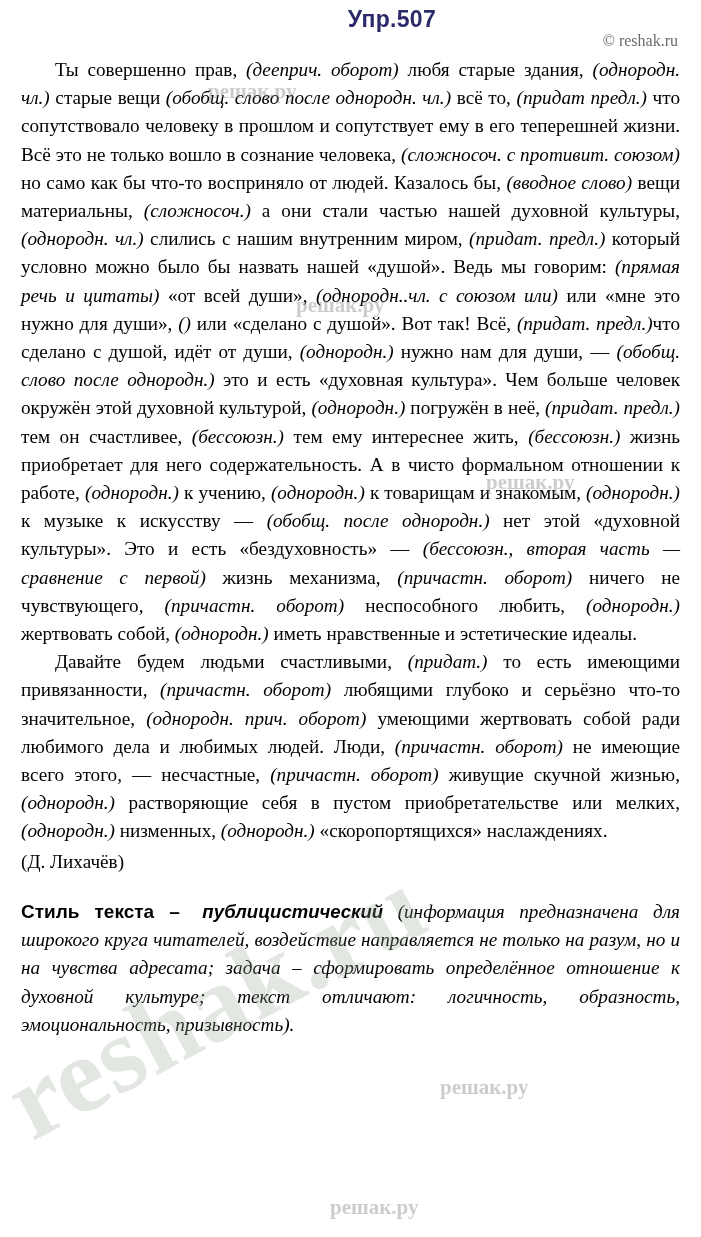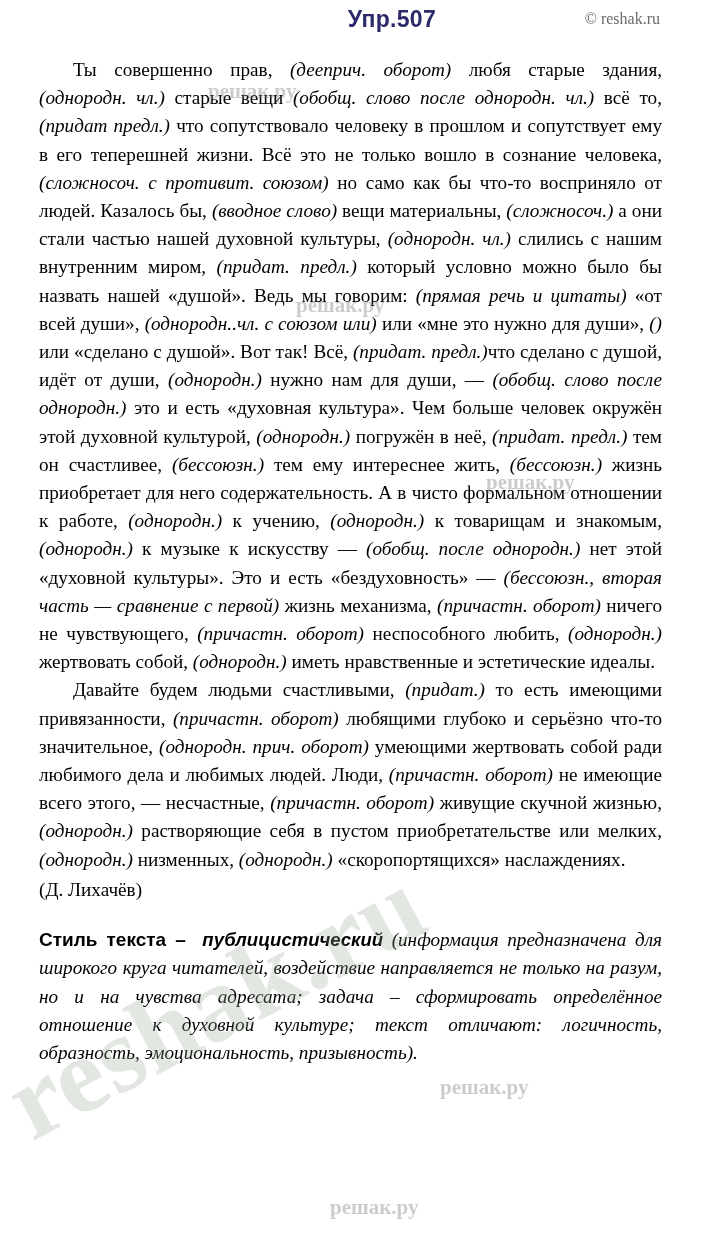--- a/index.html
+++ b/index.html
@@ -13,21 +13,21 @@
     font-family: "Liberation Serif", serif;
     color: #000000;
     position: relative;
     overflow: hidden;
   }
   .page {
     position: relative;
     width: 701px;
     height: 1237px;
     box-sizing: border-box;
-    padding: 0 39px;
+    padding: 0 21px;
   }
   .header {
     display: flex;
     align-items: flex-start;
     justify-content: space-between;
     padding-top: 6px;
     height: 40px;
   }
   .header-spacer { width: 120px; }
   .doc-title {
@@ -37,20 +37,21 @@
     color: #2b2b6b;
     letter-spacing: 0.3px;
     margin-left: 40px;
   }
   .site-mark {
     font-family: "Liberation Serif", serif;
     font-size: 16px;
     color: #6b6b6b;
     padding-top: 4px;
     padding-right: 2px;
+    margin-top: 22px;
   }
   .body-text {
     font-size: 19.2px;
     line-height: 28.2px;
     text-align: justify;
     text-justify: inter-word;
     margin-top: 10px;
     hyphens: none;
   }
   .para {

